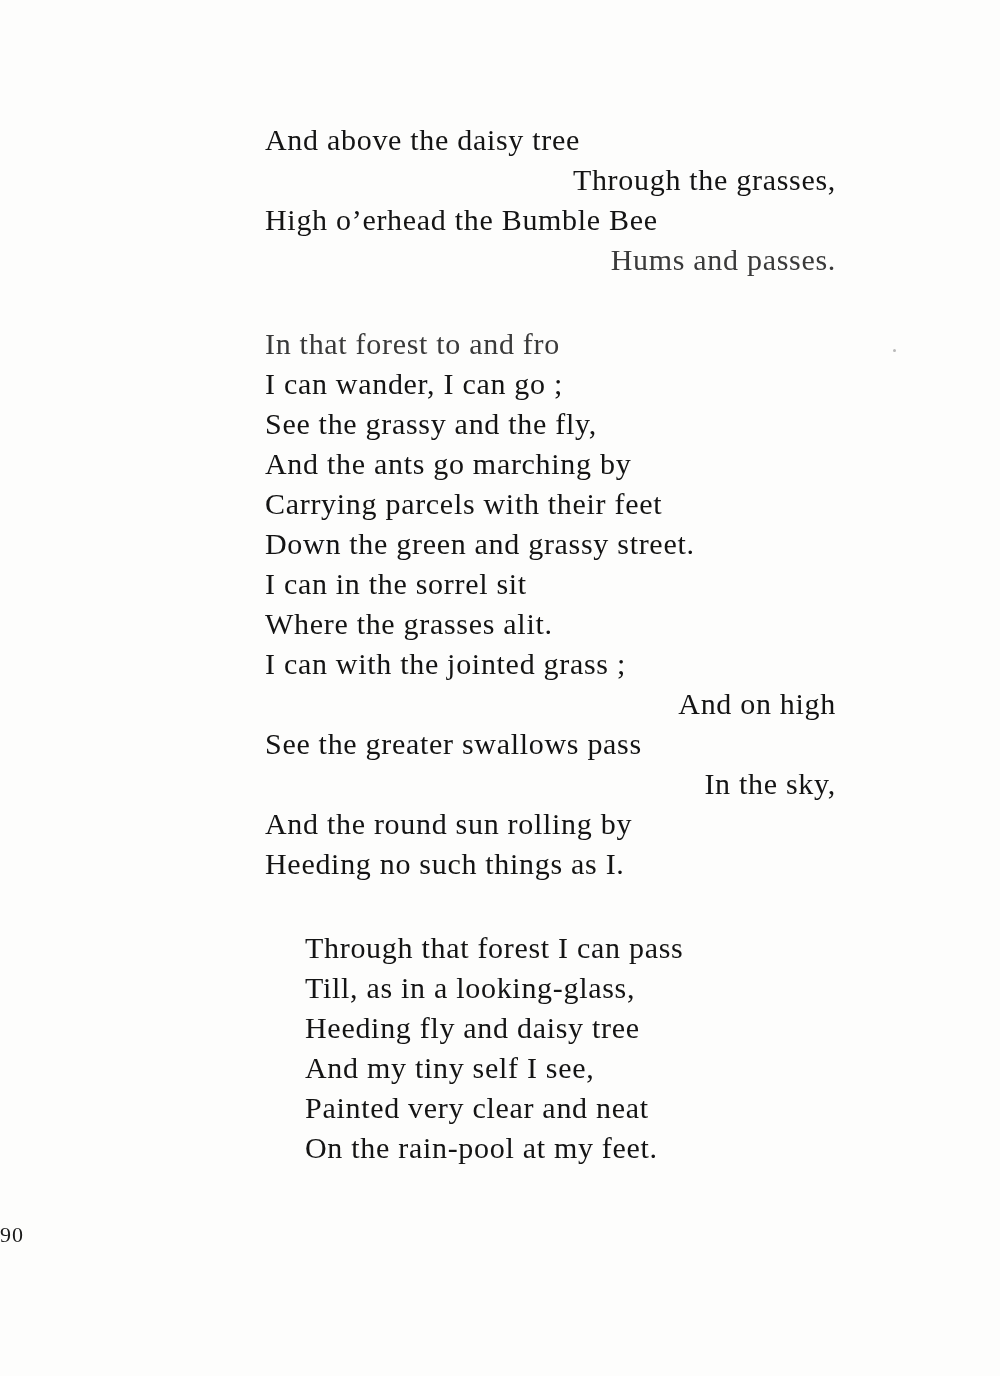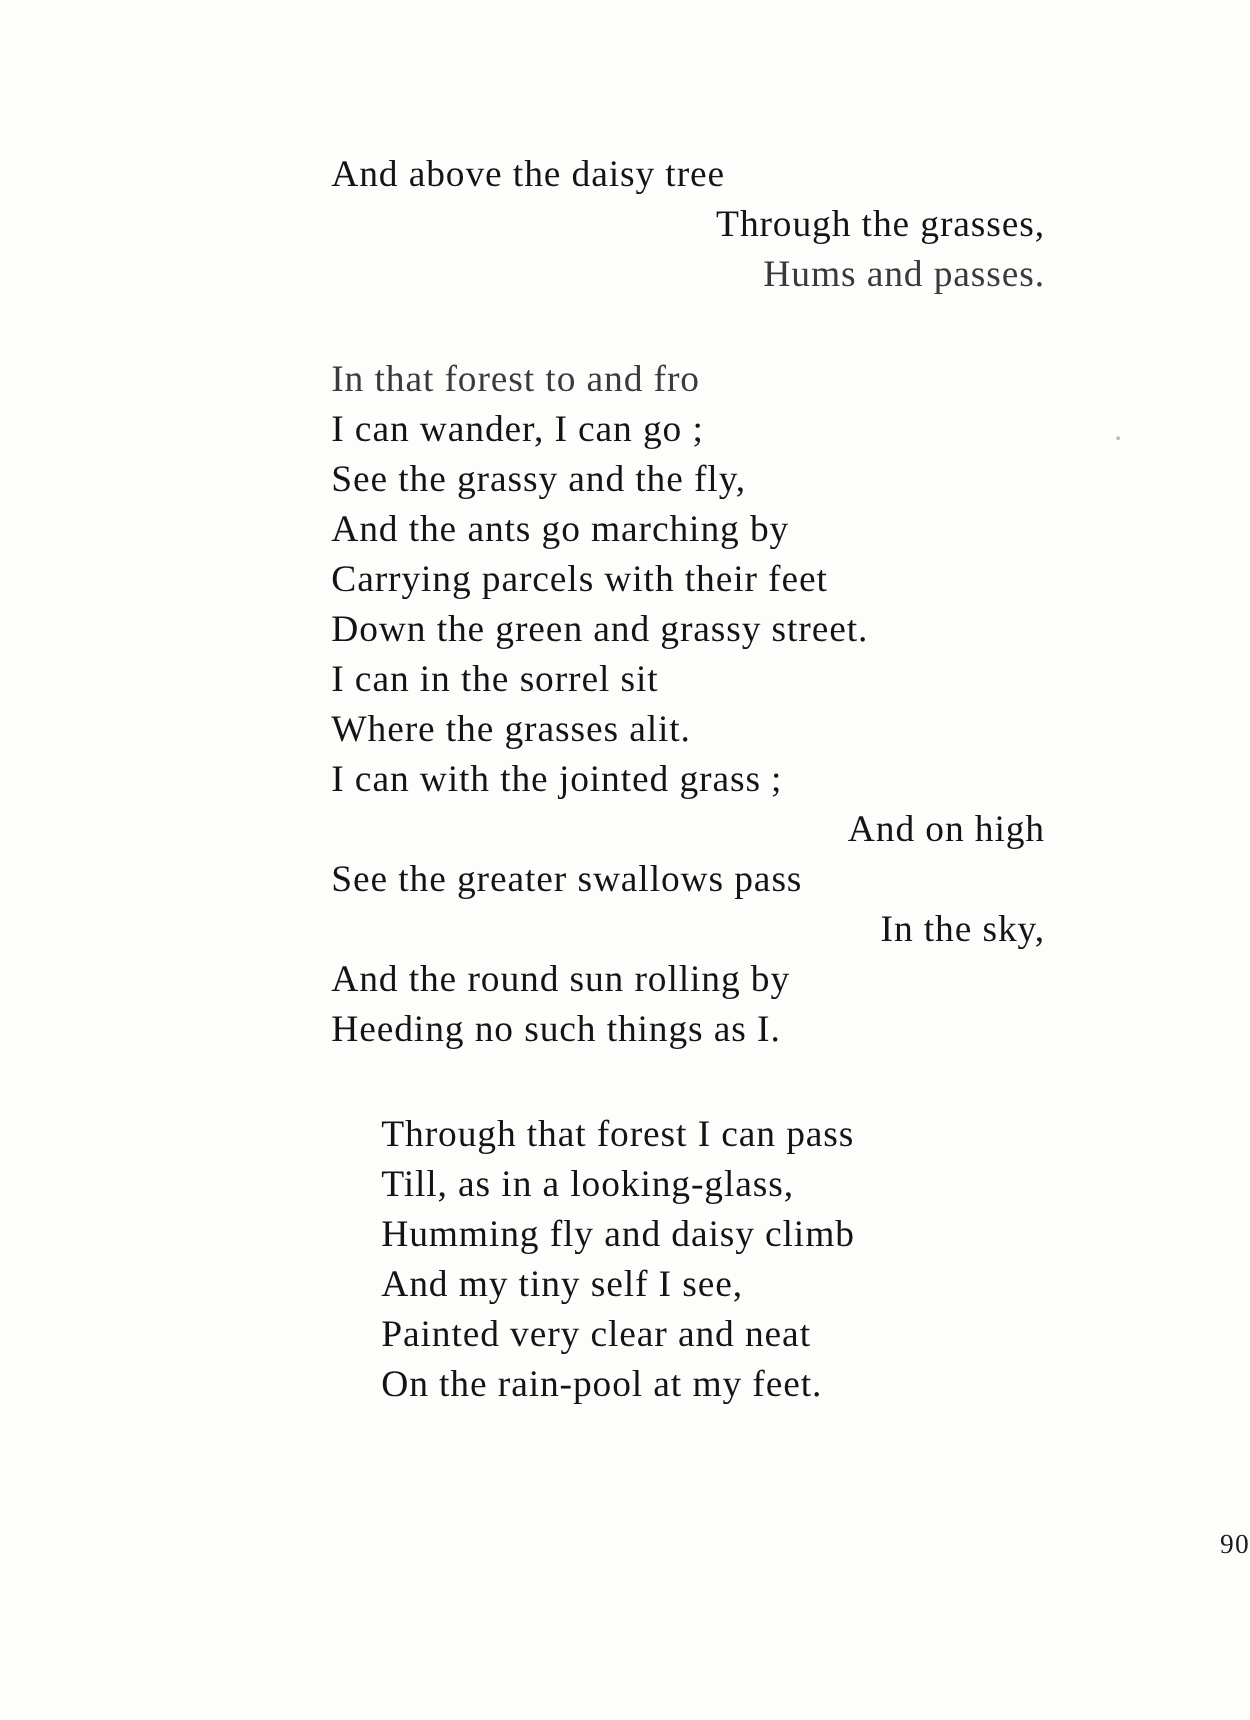--- a/index.html
+++ b/index.html
@@ -47,21 +47,21 @@
   }
   
   .line.faded {
     color: #3a3a3a;
   }
   .folio {
     position: absolute;
     top: 1222px;
     left: 0;
     width: 1000px;
-    text-align: right;
+    text-align: left;
     font-size: 22px;
     letter-spacing: 1px;
     color: #1a1a1a;
     font-family: "Liberation Serif", serif;
   }
   .speck {
     position: absolute;
     width: 3px;
     height: 3px;
     background: #b9b9b9;
@@ -71,20 +71,21 @@
 </head>
 <body>
 
 <div class="page">
 
   <div class="poem">
 
     <div class="stanza">
       <span class="line">And above the daisy tree</span>
       <span class="line indent">Through the grasses,</span>
+      <span class="line">High o’erhead the Bumble Bee</span>
       <span class="line indent faded">Hums and passes.</span>
     </div>
 
     <div class="stanza">
       <span class="line faded">In that forest to and fro</span>
       <span class="line">I can wander, I can go ;</span>
       <span class="line">See the grassy and the fly,</span>
       <span class="line">And the ants go marching by</span>
       <span class="line">Carrying parcels with their feet</span>
       <span class="line">Down the green and grassy street.</span>
@@ -94,21 +95,21 @@
       <span class="line indent">And on high</span>
       <span class="line">See the greater swallows pass</span>
       <span class="line indent">In the sky,</span>
       <span class="line">And the round sun rolling by</span>
       <span class="line">Heeding no such things as I.</span>
     </div>
 
     <div class="stanza">
       <span class="line">Through that forest I can pass</span>
       <span class="line">Till, as in a looking-glass,</span>
-      <span class="line">Humming fly and daisy climb</span>
+      <span class="line">Heeding fly and daisy tree</span>
       <span class="line">And my tiny self I see,</span>
       <span class="line">Painted very clear and neat</span>
       <span class="line">On the rain-pool at my feet.</span>
     </div>
 
   </div>
 
   <div class="folio">90</div>
 
   <span class="speck" style="left:893px; top:349px;"></span>

